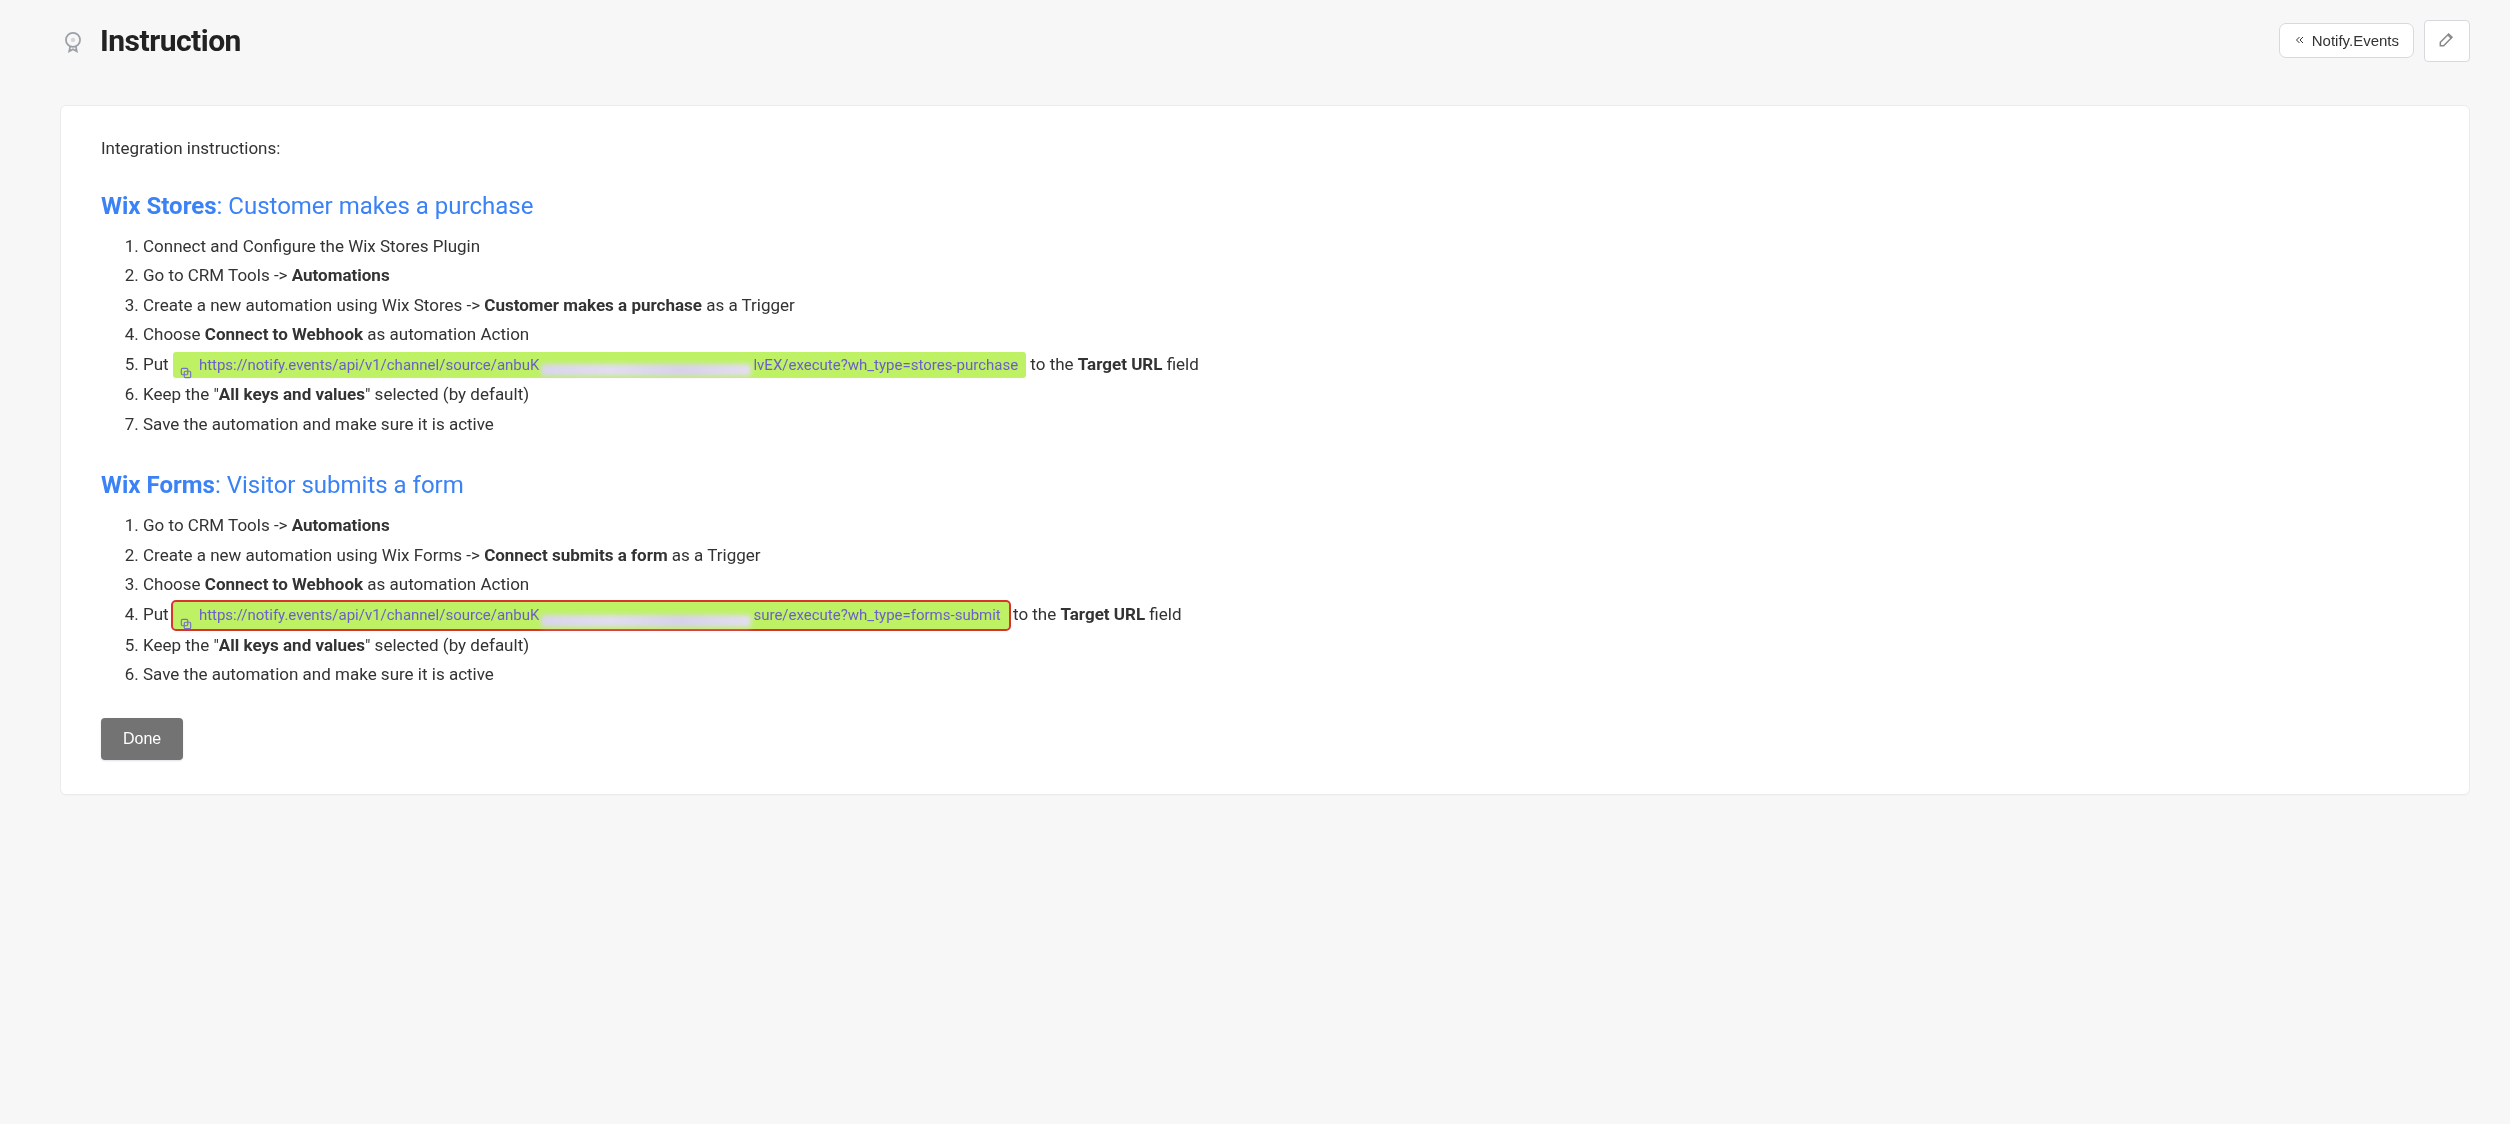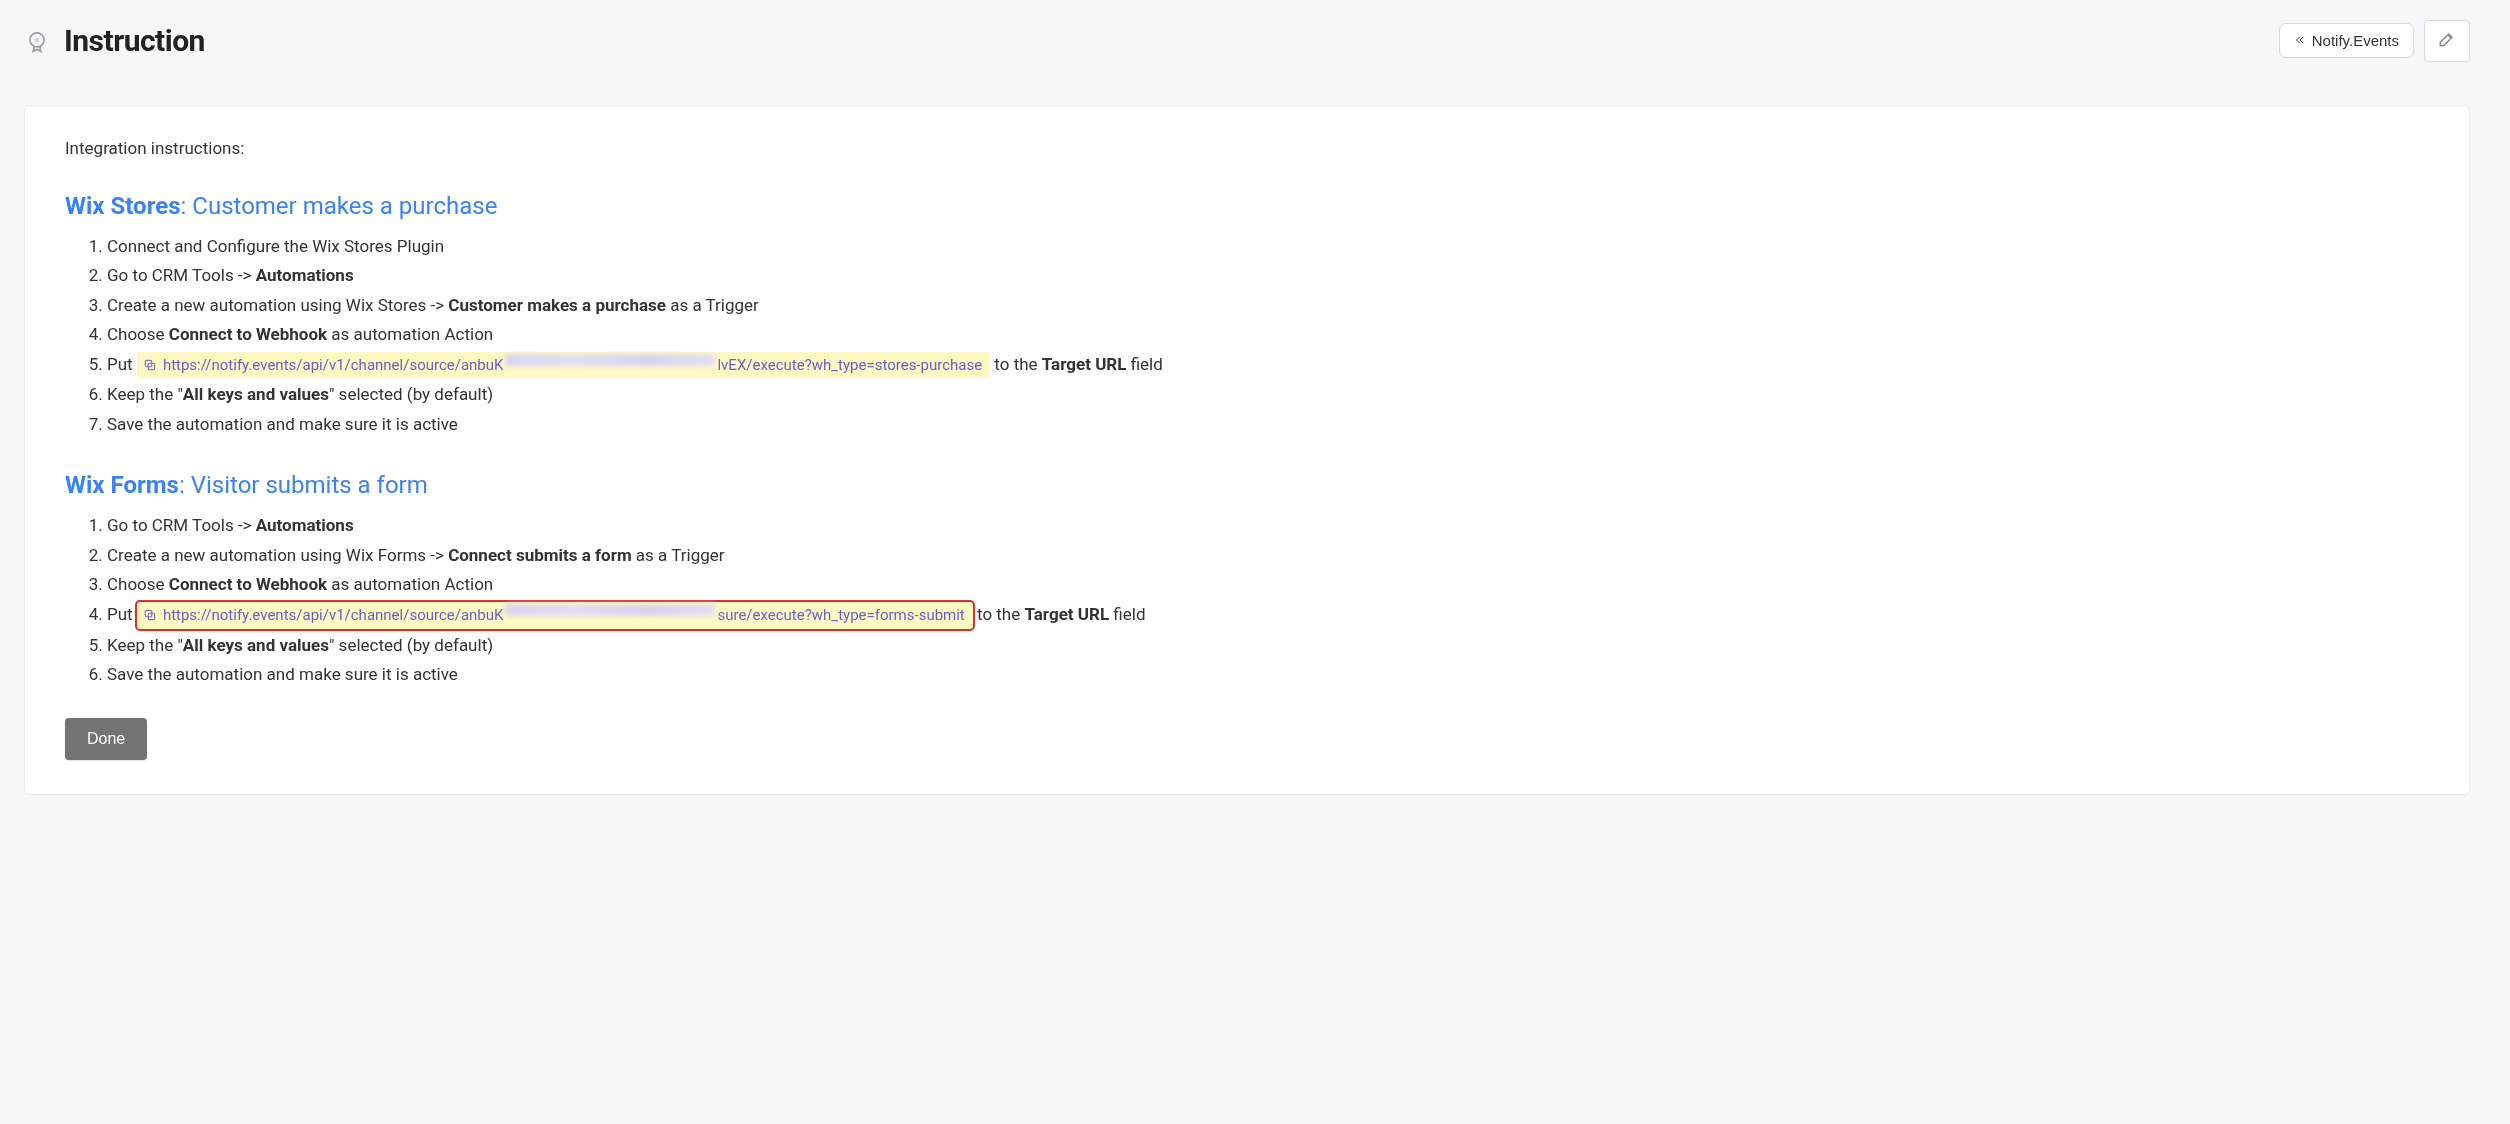--- a/index.html
+++ b/index.html
@@ -5,21 +5,21 @@
   * { box-sizing: border-box; }
   body {
     margin: 0;
     padding: 0;
     background: #f7f7f8;
     font-family: -apple-system, BlinkMacSystemFont, "Segoe UI", Roboto, Helvetica, Arial, sans-serif;
     color: #333;
     font-size: 16px;
     line-height: 1.5;
   }
-  .page { padding: 0 40px 40px 24px; }
+  .page { padding: 0 40px 40px 60px; }
   .header {
     display: flex;
     align-items: center;
     justify-content: space-between;
     padding: 18px 0 8px 0;
   }
   .title-wrap { display: flex; align-items: center; }
   .page-icon {
     width: 26px; height: 26px; margin-right: 14px;
     display: inline-flex; align-items: center; justify-content: center;
@@ -55,22 +55,22 @@
     box-shadow: 0 1px 1px rgba(0,0,0,0.02);
   }
   .main-card { flex: 1 1 auto; }
   .side-card { width: 248px; flex: 0 0 248px; padding: 30px 22px 30px 22px; }
   .intro { font-size: 17px; margin: 0 0 26px 0; }
   h2.section-title { font-size: 24px; font-weight: 400; margin: 0 0 10px 0; color: #3b82f6;}
   h2.section-title .section-strong { font-weight: 700; }
   ol.steps { margin: 0 0 30px 0; padding-left: 42px; }
   ol.steps li { margin: 4px 0; font-size: 17px; }
   .urlbox {
-    display: inline-flex; align-items: flex-start;
-    background: #fef9c3;
+    display: inline-flex; align-items: flex-end;
+    background: #bef264;
     border-radius: 3px;
     padding: 2px 8px 2px 6px;
     vertical-align: middle;
   }
   .urlbox.highlighted { outline: 2px solid #d9332e; outline-offset: 0; }
   .copy-icon { width: 14px; height: 14px; display: inline-block; color: #7a6fc9; margin-right: 6px; flex-shrink:0;}
   .url-text { font-family: inherit; font-size: 15px; color: #6c5fc7; white-space: nowrap; }
   .url-blur {
     display: inline-block;
     width: 210px; height: 12px;

